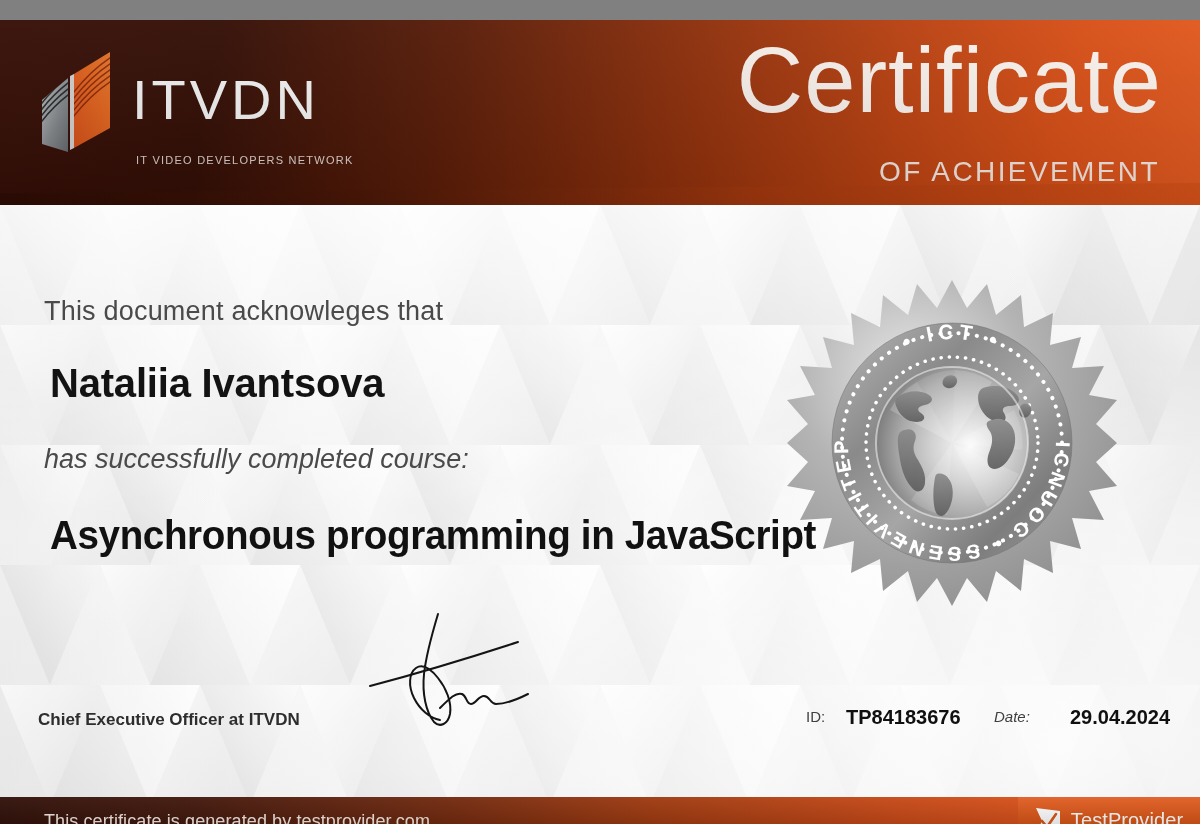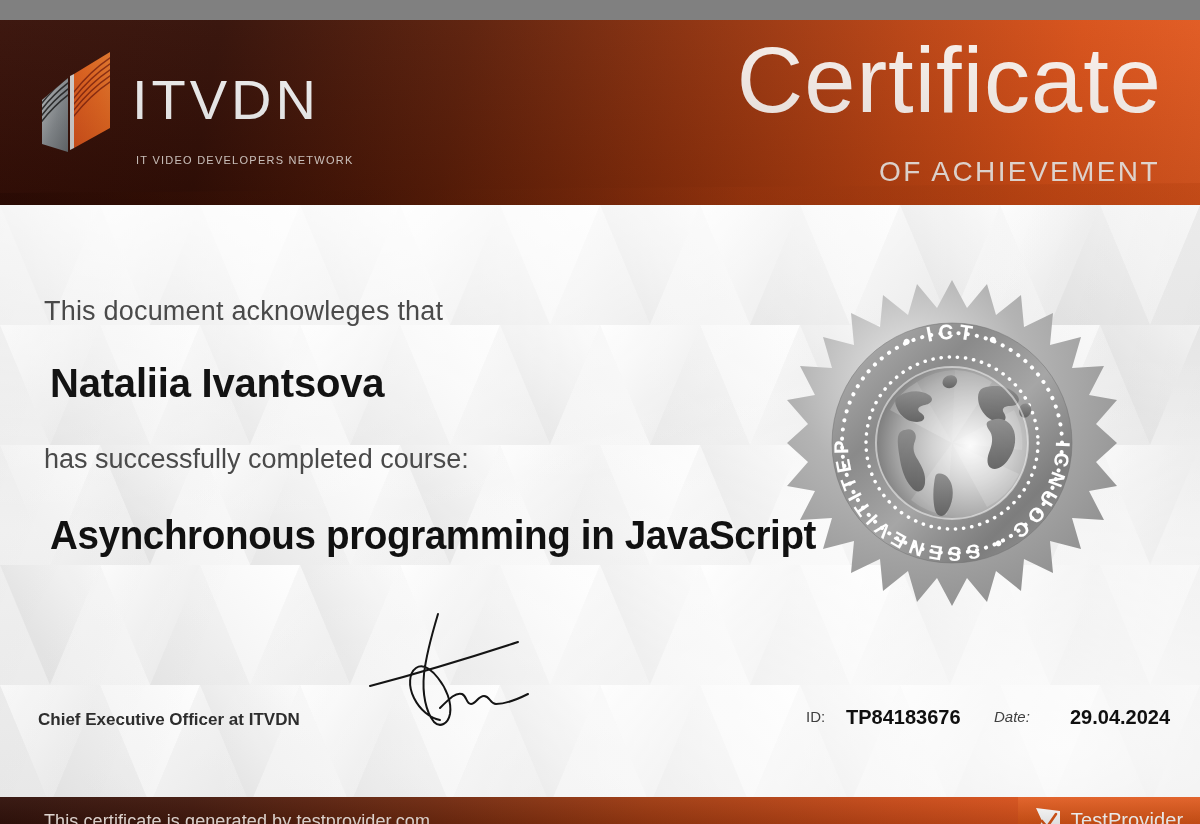--- a/index.html
+++ b/index.html
@@ -87,21 +87,21 @@
     letter-spacing:.2px;
   }
   .recipient{
     position:absolute;left:50px;top:341px;
     font-size:40px;font-weight:bold;color:#131313;
     letter-spacing:-.2px;
     text-align:right;
   }
   .completed{
     position:absolute;left:44px;top:424px;
-    font-size:27px;font-weight:300;color:#4a4a4a;
+    font-size:27px;font-weight:300;color:#4a4a4a;font-style:italic;
   }
   .course{
     position:absolute;left:50px;top:493px;
     font-size:40px;font-weight:bold;color:#111111;
     letter-spacing:-.4px;
     transform:scaleX(.965);transform-origin:left center;
     white-space:nowrap;
   }
 
   

